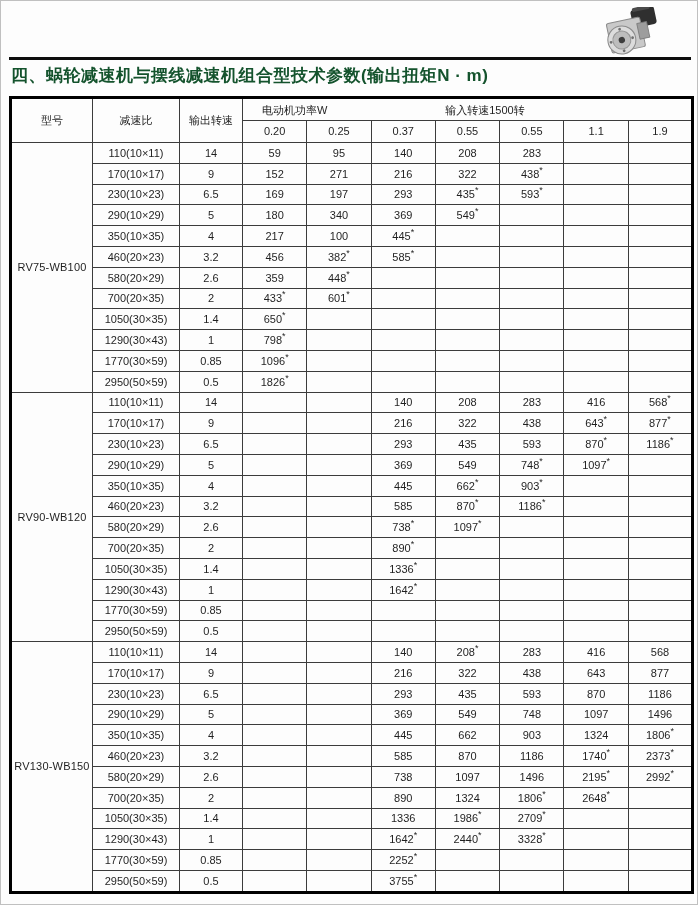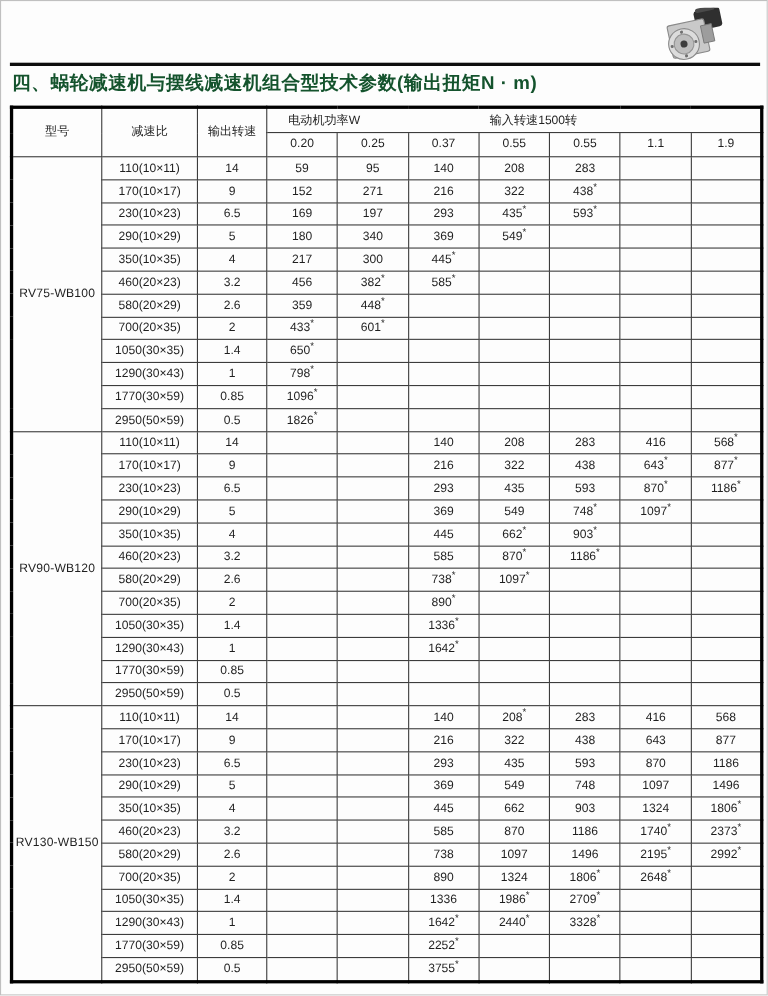--- a/index.html
+++ b/index.html
@@ -155,21 +155,21 @@
           <td class="value-cell">369</td>
           <td class="value-cell">549<sup>*</sup></td>
           <td class="value-cell"></td>
           <td class="value-cell"></td>
           <td class="value-cell"></td>
         </tr>
         <tr>
           <td class="ratio-cell">350(10×35)</td>
           <td class="speed-cell">4</td>
           <td class="value-cell">217</td>
-          <td class="value-cell">300</td>
+          <td class="value-cell">100</td>
           <td class="value-cell">445<sup>*</sup></td>
           <td class="value-cell"></td>
           <td class="value-cell"></td>
           <td class="value-cell"></td>
           <td class="value-cell"></td>
         </tr>
         <tr>
           <td class="ratio-cell">460(20×23)</td>
           <td class="speed-cell">3.2</td>
           <td class="value-cell">456</td>

